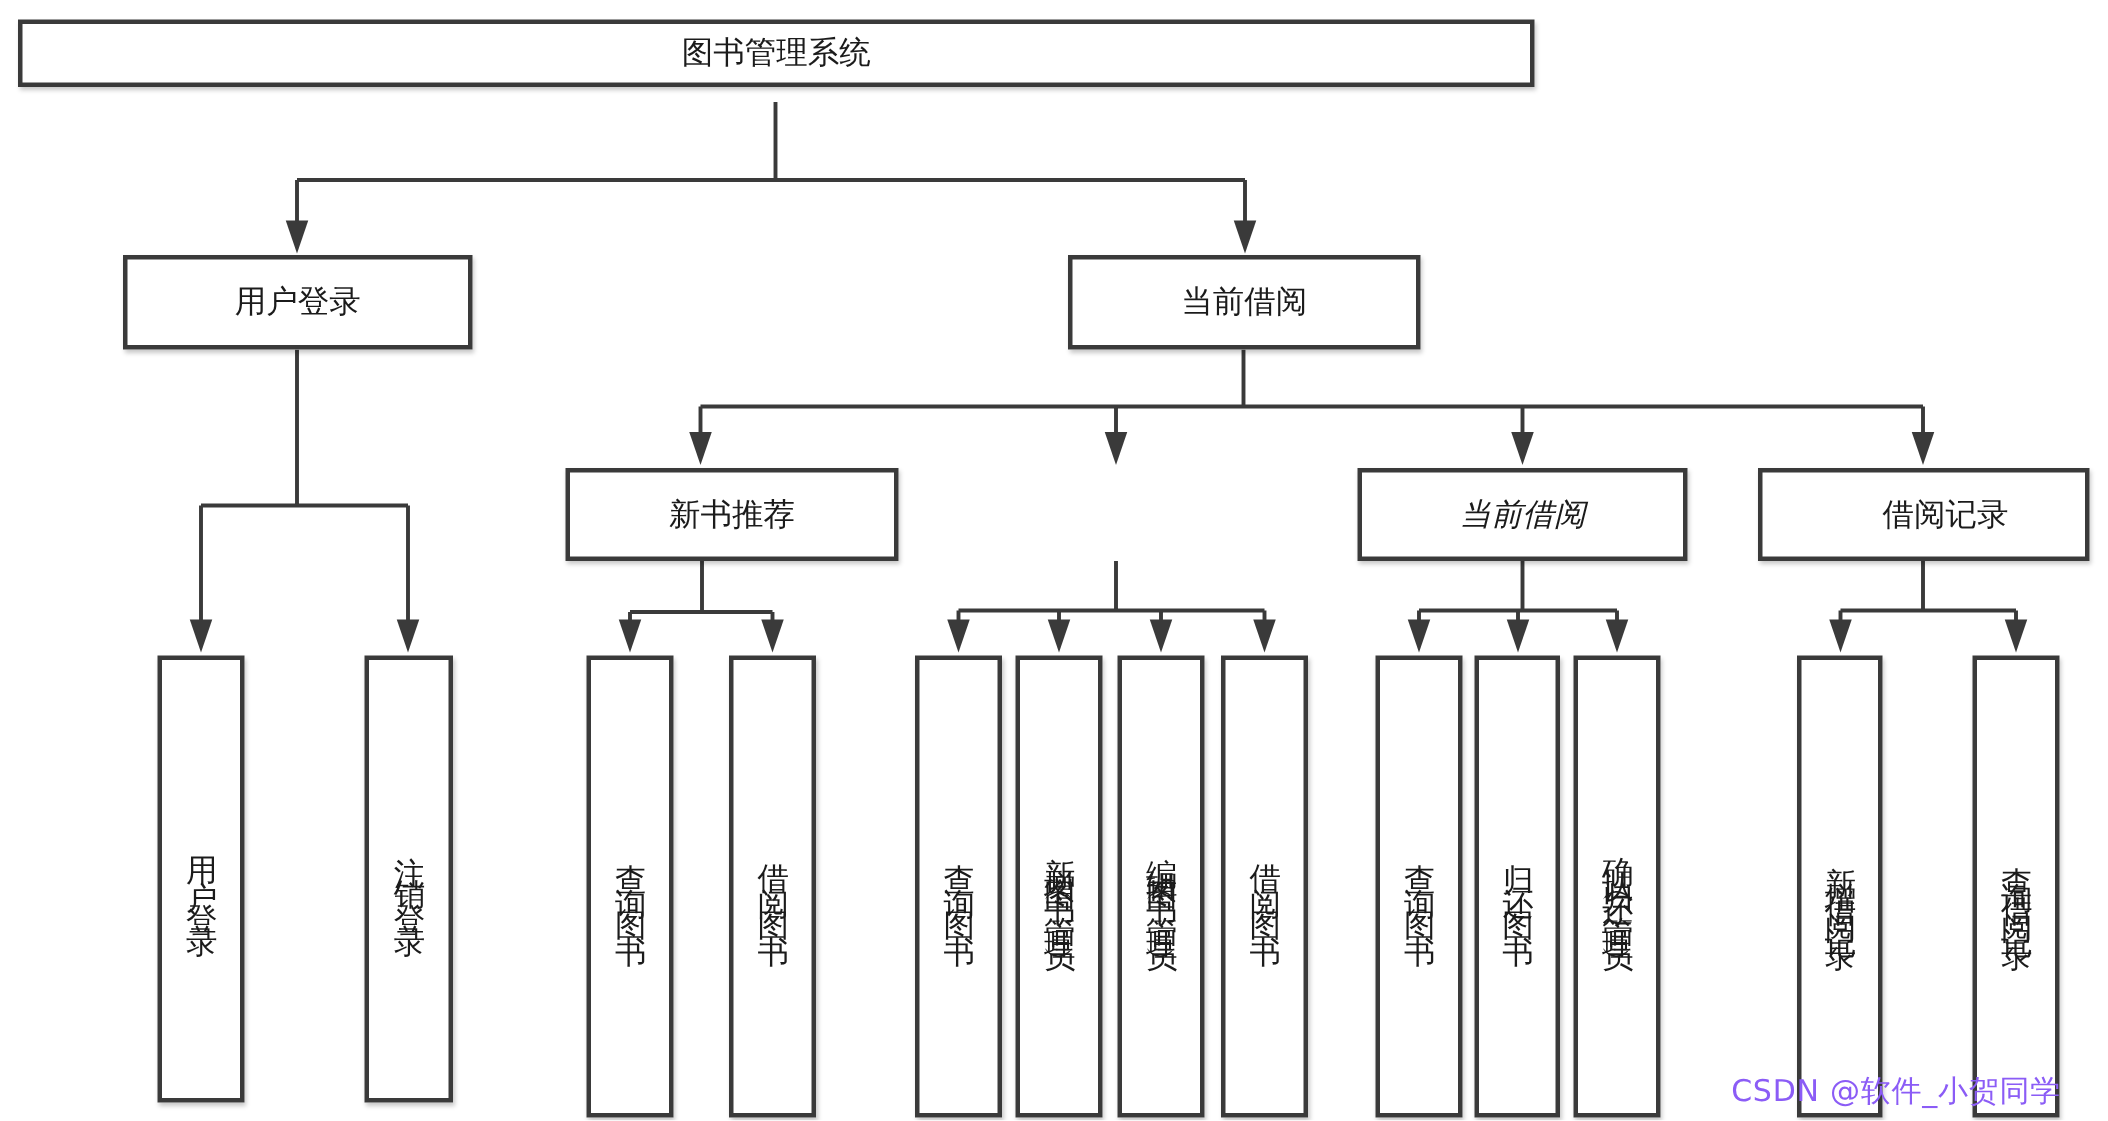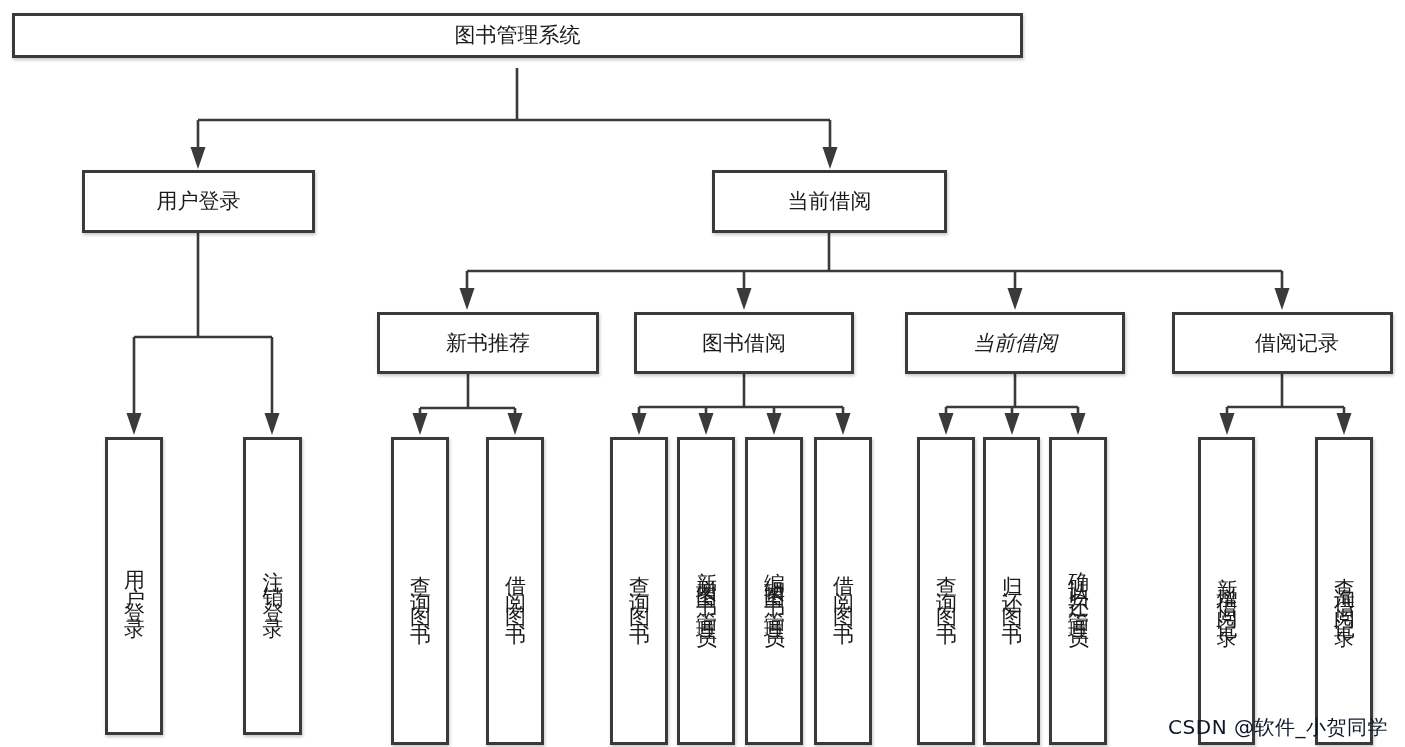--- a/index.html
+++ b/index.html
@@ -59,24 +59,24 @@
   .b-bb-add        { left: 677px;  top: 437px; width: 58px; height: 308px; }
   .b-bb-edit       { left: 745px;  top: 437px; width: 58px; height: 308px; }
   .b-bb-borrow     { left: 814px;  top: 437px; width: 58px; height: 308px; }
   .b-cb-query      { left: 917px;  top: 437px; width: 58px; height: 308px; }
   .b-cb-return     { left: 983px;  top: 437px; width: 57px; height: 308px; }
   .b-cb-confirm    { left: 1049px; top: 437px; width: 58px; height: 308px; }
   .b-br-add        { left: 1198px; top: 437px; width: 57px; height: 308px; }
   .b-br-query      { left: 1315px; top: 437px; width: 58px; height: 308px; }
   .watermark {
     position: absolute;
-    right: 17px;
+    right: 31px;
     bottom: 6px;
     font-size: 20px;
-    color: #0f172a;
+    color: #8b5cf6;
     letter-spacing: 0.5px;
     z-index: 5;
     white-space: nowrap;
   }
 </style>
 </head>
 <body>
 
 <div id="canvas">
 
@@ -112,21 +112,20 @@
       <polygon points="1336.5,413 1351.5,413 1344,435"></polygon>
     </g>
   </svg>
 
   <div class="box b-root">图书管理系统</div>
 
   <div class="box b-user-login">用户登录</div>
   <div class="box b-book-mgmt">当前借阅</div>
 
   <div class="box b-new-books">新书推荐</div>
-  <div class="box b-book-borrow">图书借阅</div>
   <div class="box b-current">当前借阅</div>
   <div class="box b-records">借阅记录</div>
 
   <div class="box vbox ls16 b-leaf-login">用户登录</div>
   <div class="box vbox ls16 b-leaf-logout">注销登录</div>
 
   <div class="box vbox ls16 b-nb-query">查询图书</div>
   <div class="box vbox ls16 b-nb-borrow">借阅图书</div>
 
   <div class="box vbox ls16 b-bb-query">查询图书</div>

